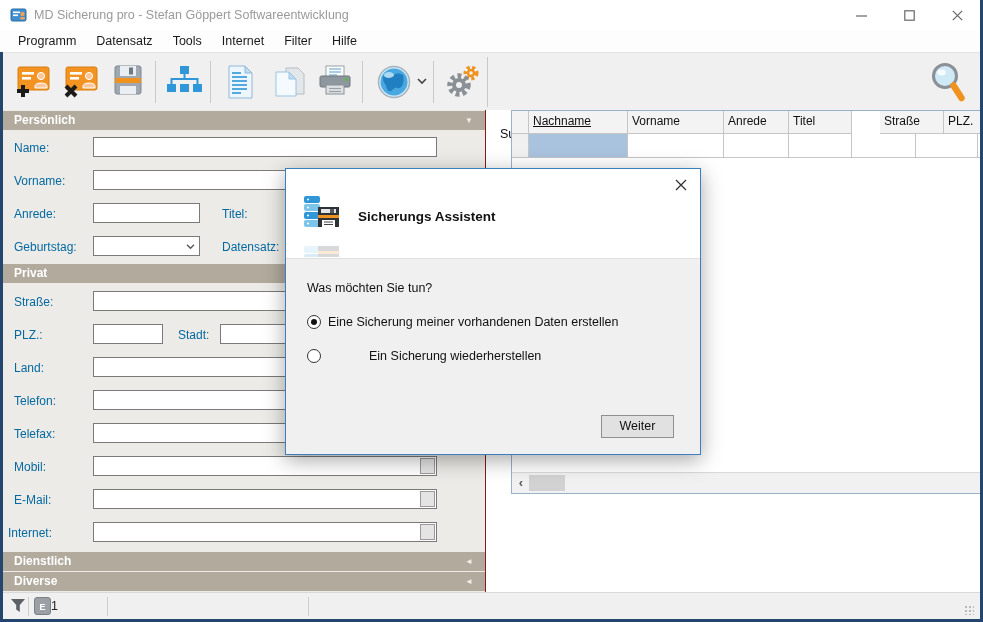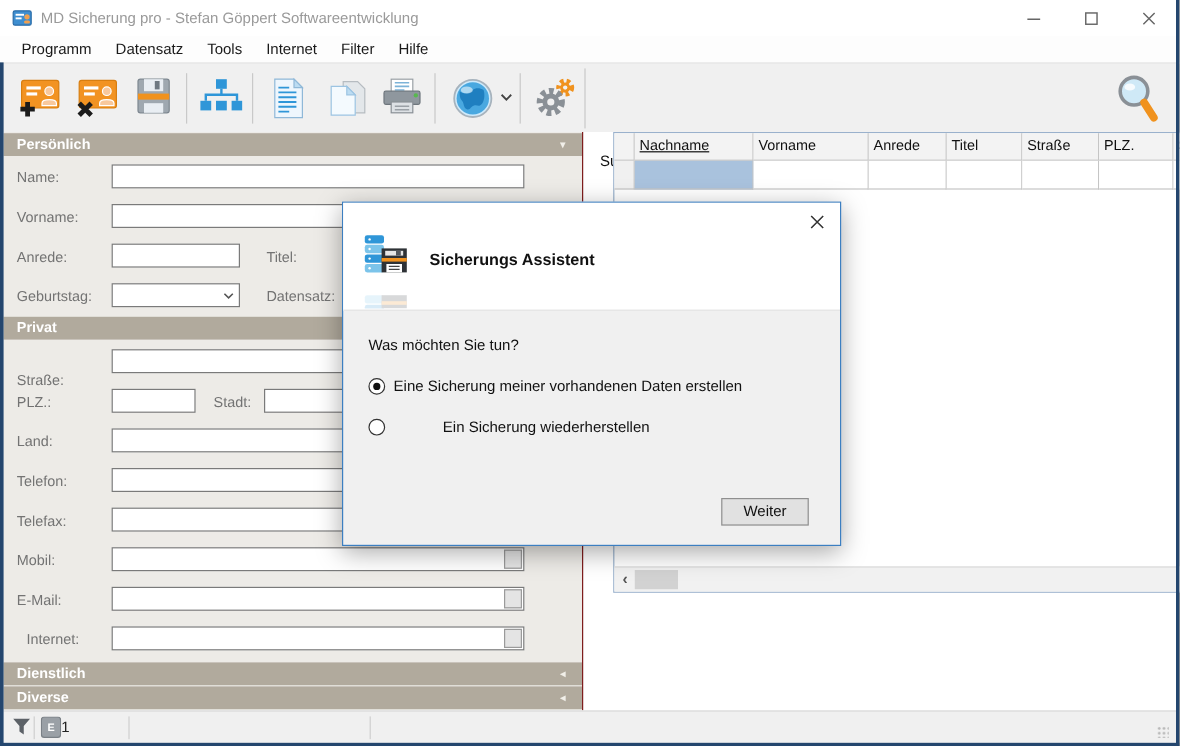--- a/index.html
+++ b/index.html
@@ -34,21 +34,21 @@
   .search-label { position:absolute; font-size:12.5px; color:#111; }
   .search-input { position:absolute; left:552px; top:68px; width:138px; height:23px; border:1px solid #7a7a7a; background:#fff; font-size:12px; padding:0 4px; font-family:"Liberation Sans",sans-serif; }
   .combo { position:absolute; border:1px solid #7a7a7a; background:#fff; font-size:12px; display:flex; align-items:center; }
   .combo .val { flex:1; padding:0 5px; color:#111; }
   .combo .dd { width:18px; height:100%; display:flex; align-items:center; justify-content:center; color:#555; }
 
   
   .form-panel { position:absolute; left:3px; top:110px; width:483px; height:482px; background:#edebe7; border-right:1px solid #7f1d1d; }
   .sec-head { position:absolute; left:0; width:100%; height:19px; background:#b1aa9d; color:#fff; font-weight:bold; font-size:12px; line-height:19px; padding-left:11px; }
   .sec-head .tri { position:absolute; right:12px; top:6px; color:#f1efe9; font-size:8px; line-height:8px; }
-  .f-label { position:absolute; font-size:12px; color:#737373; }
+  .f-label { position:absolute; font-size:12px; color:#0369a1; }
   .f-input { position:absolute; height:20px; border:1px solid #7a7a7a; background:#fff; font-size:12px; padding:0 4px; font-family:"Liberation Sans",sans-serif; }
   .f-combo { position:absolute; height:20px; }
   .mini-btn { position:absolute; width:15px; height:16px; top:2px; right:2px; background:#e4e4e4; border:1px solid #9a9a9a; }
 
   
   .table-panel { position:absolute; left:511px; top:110px; width:493px; height:384px; background:#fff; border:1px solid #9ab1cc; }
   .grid { position:absolute; left:0; top:0; right:0; display:flex; flex-direction:column; }
   .grid-row { display:flex; height:23px; }
   .grid-row.data { height:24px; }
   .gc { border-right:1px solid #c5c5c5; border-bottom:1px solid #c5c5c5; font-size:12px; padding:3px 4px 0 4px; overflow:hidden; white-space:nowrap; background:#fff; }
@@ -267,21 +267,21 @@
             <path d="M1 2l4 4 4-4" fill="none" stroke="#555" stroke-width="1.5"></path>
           </svg>
       </div>
     </div>
     <div class="f-label" style="left:219px; top:130px;">Datensatz:</div>
 
     <div class="sec-head" style="top:154px;">
       <span>Privat</span>
     </div>
 
-    <div class="f-label" style="left:11px; top:185px;margin-top:15px;">Straße:</div>
+    <div class="f-label" style="left:11px; top:185px;">Straße:</div>
     <input class="f-input" style="left: 90px; top: 181px; width: 344px;" value="">
 
     <div class="f-label" style="left:11px; top:218px;">PLZ.:</div>
     <input class="f-input" style="left: 90px; top: 214px; width: 70px;" value="">
     <div class="f-label" style="left:175px; top:218px;">Stadt:</div>
     <input class="f-input" style="left: 217px; top: 214px; width: 217px;" value="">
 
     <div class="f-label" style="left:11px; top:251px;">Land:</div>
     <input class="f-input" style="left: 90px; top: 247px; width: 344px;" value="">
 
@@ -296,21 +296,21 @@
       <input class="f-input" style="left: 0px; top: 0px; width: 344px;" value="">
       <div class="mini-btn"></div>
     </div>
 
     <div class="f-label" style="left:11px; top:383px;">E-Mail:</div>
     <div style="position:absolute; left:90px; top:379px; width:344px; height:20px;">
       <input class="f-input" style="left: 0px; top: 0px; width: 344px;" value="">
       <div class="mini-btn"></div>
     </div>
 
-    <div class="f-label" style="left:19px; top:416px;">Internet:</div>
+    <div class="f-label" style="left:5px; top:416px;">Internet:</div>
     <div style="position:absolute; left:90px; top:412px; width:344px; height:20px;">
       <input class="f-input" style="left: 0px; top: 0px; width: 344px;" value="">
       <div class="mini-btn"></div>
     </div>
 
     <div class="sec-head" style="top:442px;">
       <span>Dienstlich</span>
       <span class="tri">◄</span>
     </div>
     <div class="sec-head" style="top:462px;">
@@ -320,21 +320,21 @@
   </div>
 
   <div class="table-panel">
     <div class="grid">
       <div class="grid-row head">
         <div class="gc" style="width:17px; flex:0 0 auto;"></div>
         <div class="gc sorted" style="width:99px; flex:0 0 auto;">Nachname</div>
         <div class="gc" style="width:96px; flex:0 0 auto;">Vorname</div>
         <div class="gc" style="width:65px; flex:0 0 auto;">Anrede</div>
         <div class="gc" style="width:63px; flex:0 0 auto;">Titel</div>
-        <div class="gc" style="width:64px; flex:0 0 auto;">Straße</div>
+        <div class="gc" style="width:64px; flex:0 0 auto;margin-left:28px;">Straße</div>
         <div class="gc" style="width:62px; flex:0 0 auto;">PLZ.</div>
         <div class="gc" style="flex:1;">Stadt</div>
       </div>
       <div class="grid-row data">
         <div class="gc rowsel" style="width:17px; flex:0 0 auto;"></div>
         <div class="gc selected" style="width:99px; flex:0 0 auto;"></div>
         <div class="gc" style="width:96px; flex:0 0 auto;"></div>
         <div class="gc" style="width:65px; flex:0 0 auto;"></div>
         <div class="gc" style="width:63px; flex:0 0 auto;"></div>
         <div class="gc" style="width:64px; flex:0 0 auto;"></div>

